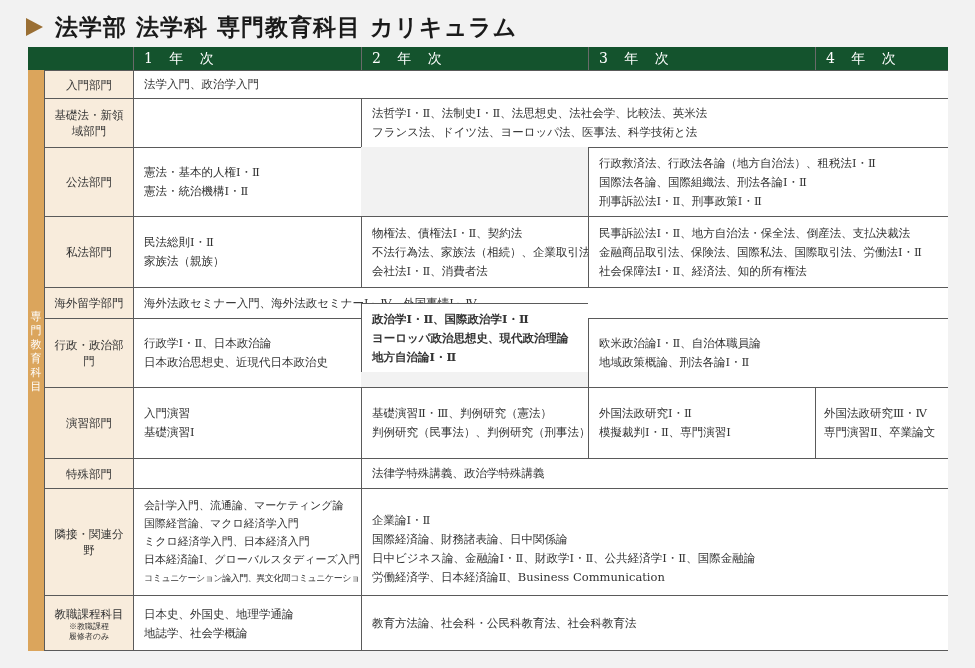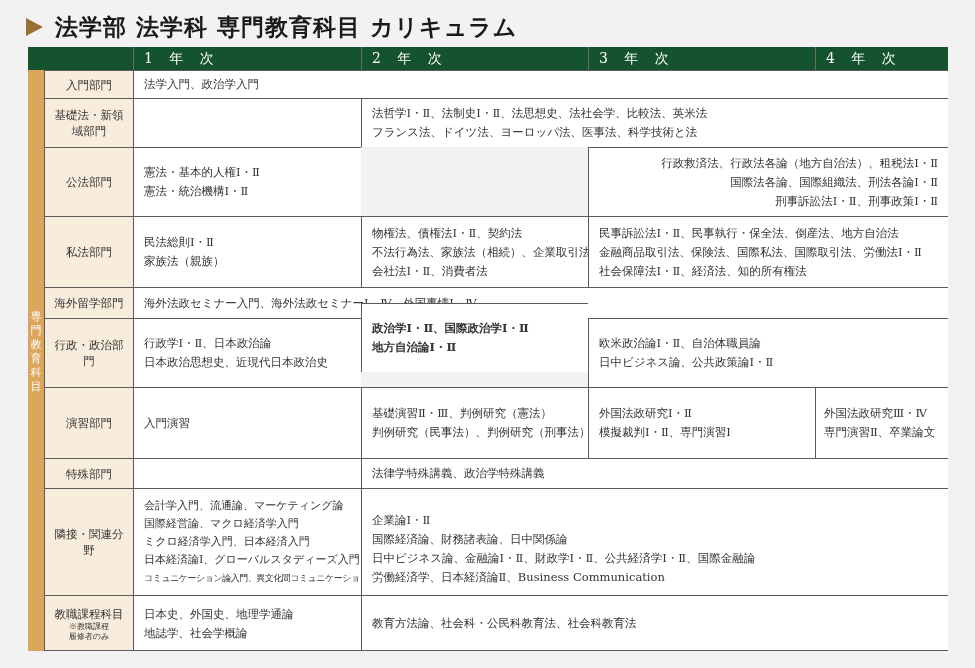--- a/index.html
+++ b/index.html
@@ -60,72 +60,74 @@
     <span class="line">フランス法、ドイツ法、ヨーロッパ法、医事法、科学技術と法</span>
   </div>
 
   <div class="cell cat" style="left:16px;top:100px;width:89px;height:69px;">
       <span>公法部門</span>
     </div>
   <div class="cell" style="left:105px;top:100px;width:228px;height:69px;">
     <span class="line">憲法・基本的人権Ⅰ・Ⅱ</span>
     <span class="line">憲法・統治機構Ⅰ・Ⅱ</span>
   </div>
-  <div class="cell" style="left:560px;top:100px;width:360px;height:69px;align-items:flex-end;">
+  <div class="cell" style="left:560px;top:100px;width:360px;height:69px;">
     <span class="line">行政救済法、行政法各論（地方自治法）、租税法Ⅰ・Ⅱ</span>
     <span class="line">国際法各論、国際組織法、刑法各論Ⅰ・Ⅱ</span>
     <span class="line">刑事訴訟法Ⅰ・Ⅱ、刑事政策Ⅰ・Ⅱ</span>
   </div>
 
   <div class="cell cat" style="left:16px;top:169px;width:89px;height:71px;">
       <span>私法部門</span>
     </div>
   <div class="cell" style="left:105px;top:169px;width:228px;height:71px;">
     <span class="line">民法総則Ⅰ・Ⅱ</span>
     <span class="line">家族法（親族）</span>
   </div>
   <div class="cell" style="left:333px;top:169px;width:227px;height:71px;">
     <span class="line">物権法、債権法Ⅰ・Ⅱ、契約法</span>
     <span class="line">不法行為法、家族法（相続）、企業取引法</span>
     <span class="line">会社法Ⅰ・Ⅱ、消費者法</span>
   </div>
   <div class="cell" style="left:560px;top:169px;width:360px;height:71px;">
-    <span class="line">民事訴訟法Ⅰ・Ⅱ、民事執行・保全法、倒産法、地方自治法</span>
+    <span class="line">民事訴訟法Ⅰ・Ⅱ、地方自治法・保全法、倒産法、支払決裁法</span>
     <span class="line">金融商品取引法、保険法、国際私法、国際取引法、労働法Ⅰ・Ⅱ</span>
     <span class="line">社会保障法Ⅰ・Ⅱ、経済法、知的所有権法</span>
   </div>
 
   <div class="cell cat" style="left:16px;top:240px;width:89px;height:31px;">
       <span>海外留学部門</span>
     </div>
   <div class="cell" style="left:105px;top:240px;width:815px;height:31px;">
       <span class="line">海外法政セミナー入門、海外法政セミナーⅠ～Ⅳ、外国事情Ⅰ～Ⅳ</span>
     </div>
 
   <div class="cell cat" style="left:16px;top:271px;width:89px;height:69px;">
       <span>行政・政治部門</span>
     </div>
   <div class="cell" style="left:105px;top:271px;width:228px;height:69px;">
     <span class="line">行政学Ⅰ・Ⅱ、日本政治論</span>
     <span class="line">日本政治思想史、近現代日本政治史</span>
   </div>
   <div class="cell" style="left:333px;top:256px;width:227px;height:69px;font-weight:bold;">
     <span class="line">政治学Ⅰ・Ⅱ、国際政治学Ⅰ・Ⅱ</span>
+    <span class="line">ヨーロッパ政治思想史、現代政治理論</span>
     <span class="line">地方自治論Ⅰ・Ⅱ</span>
   </div>
   <div class="cell" style="left:560px;top:271px;width:360px;height:69px;">
     <span class="line">欧米政治論Ⅰ・Ⅱ、自治体職員論</span>
-    <span class="line">日中ビジネス論、公共政策論Ⅰ・Ⅱ</span>
+    <span class="line">地域政策概論、刑法各論Ⅰ・Ⅱ</span>
   </div>
 
   <div class="cell cat" style="left:16px;top:340px;width:89px;height:71px;">
       <span>演習部門</span>
     </div>
   <div class="cell" style="left:105px;top:340px;width:228px;height:71px;">
     <span class="line">入門演習</span>
+    <span class="line">基礎演習Ⅰ</span>
   </div>
   <div class="cell" style="left:333px;top:340px;width:227px;height:71px;">
     <span class="line">基礎演習Ⅱ・Ⅲ、判例研究（憲法）</span>
     <span class="line">判例研究（民事法）、判例研究（刑事法）</span>
   </div>
   <div class="cell" style="left:560px;top:340px;width:227px;height:71px;">
     <span class="line">外国法政研究Ⅰ・Ⅱ</span>
     <span class="line">模擬裁判Ⅰ・Ⅱ、専門演習Ⅰ</span>
   </div>
   <div class="cell" style="left:787px;top:340px;width:133px;height:71px;padding:8px 8px;">

